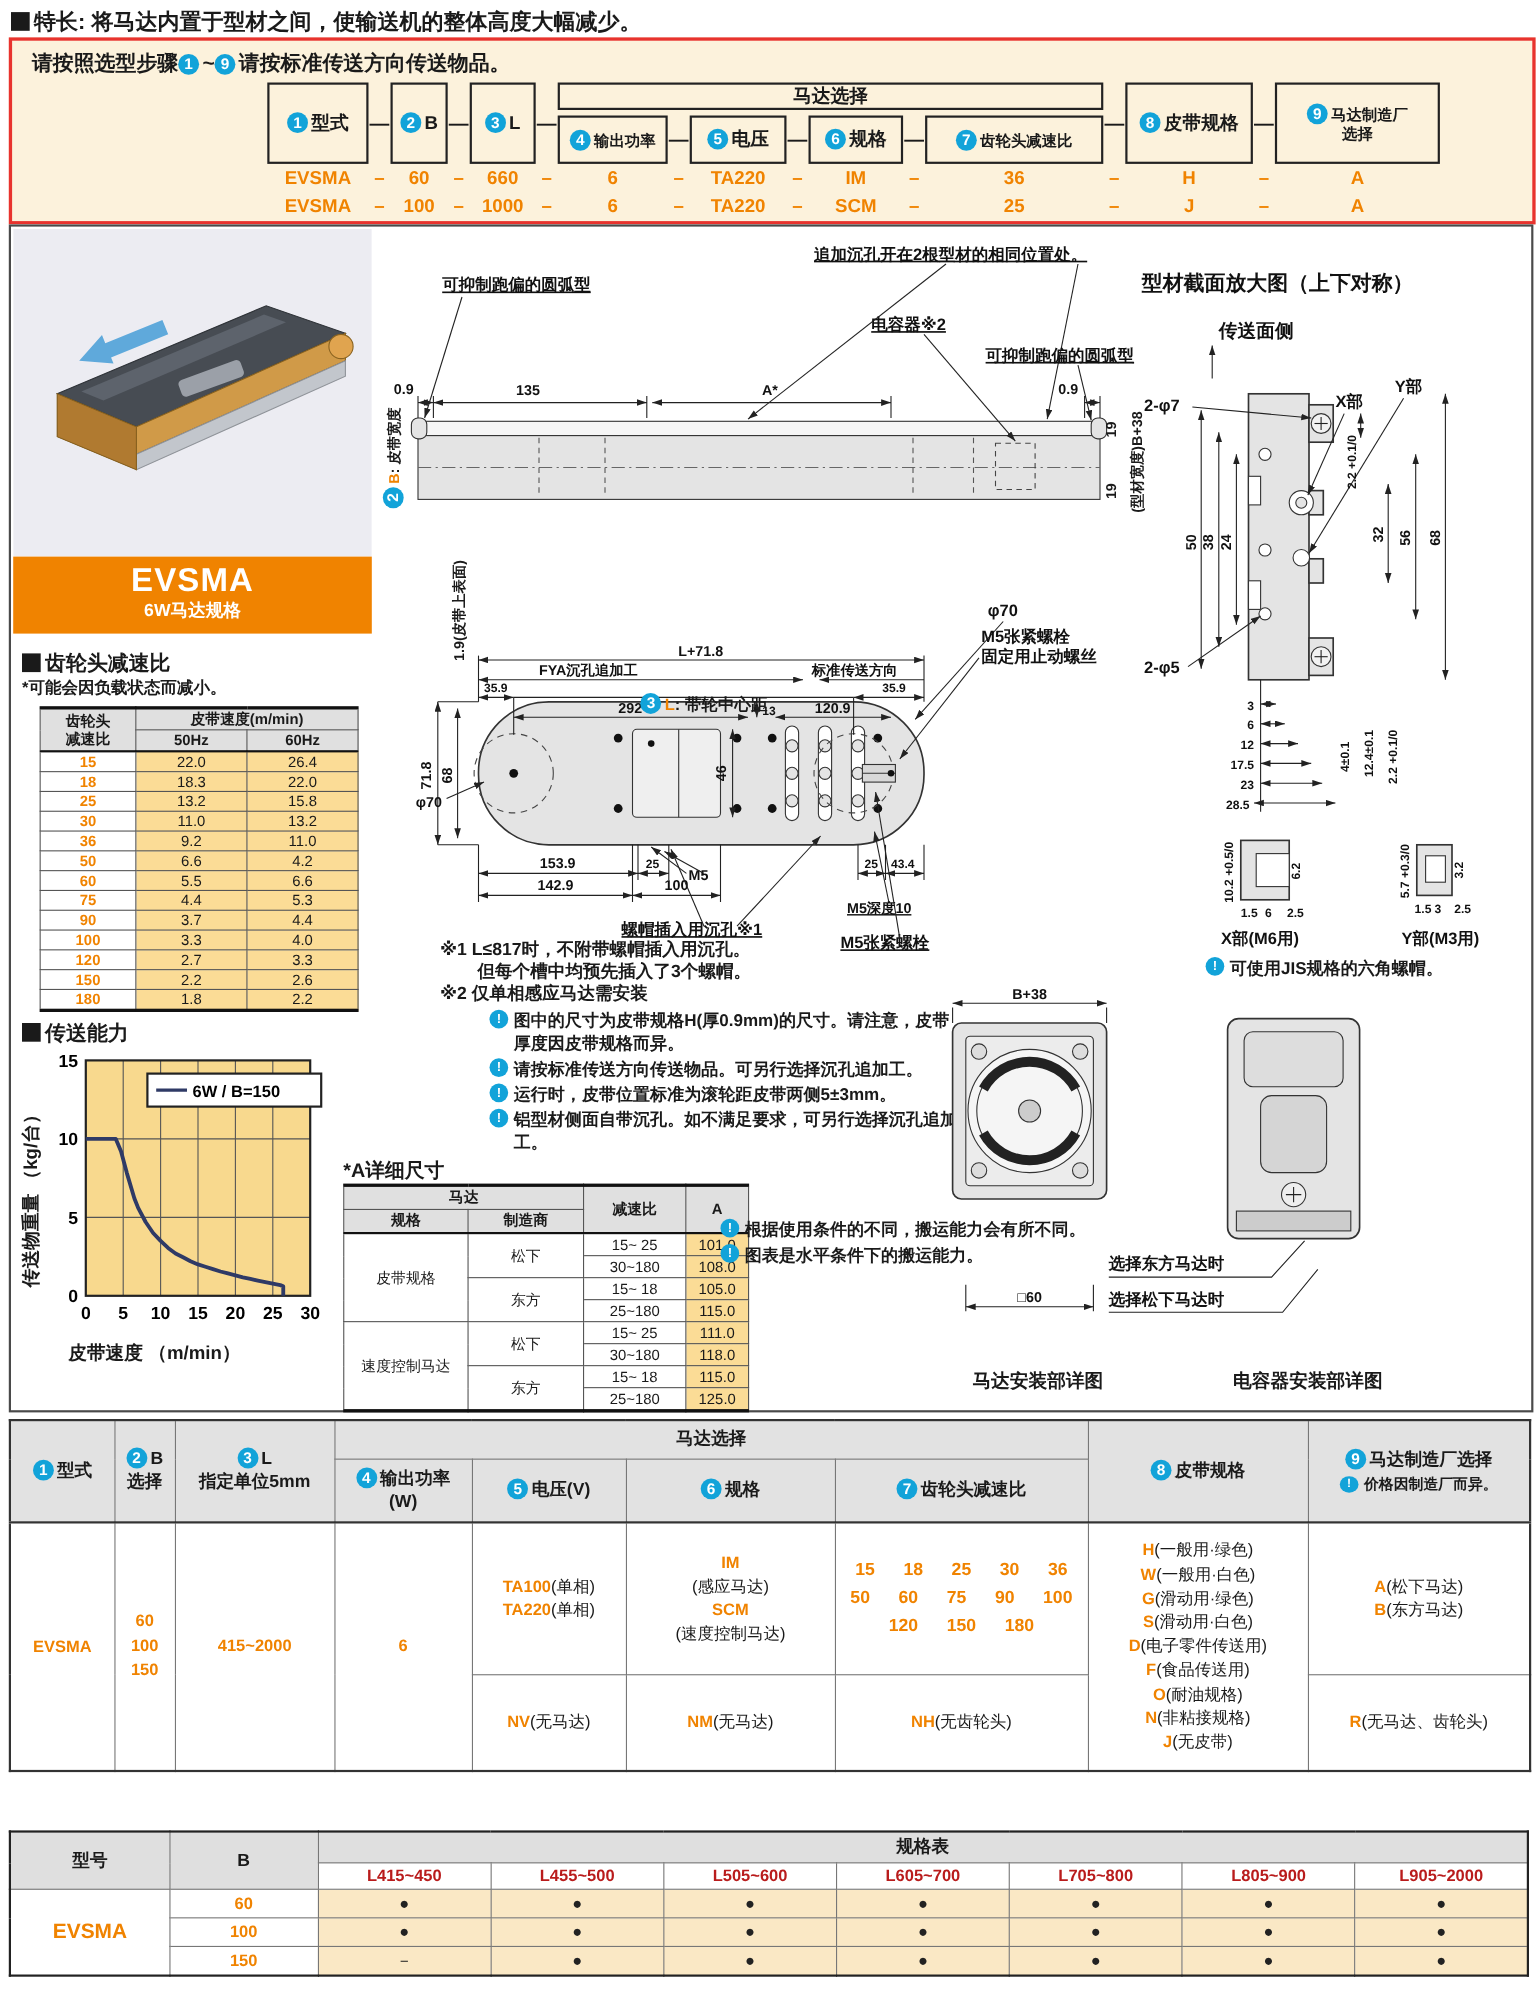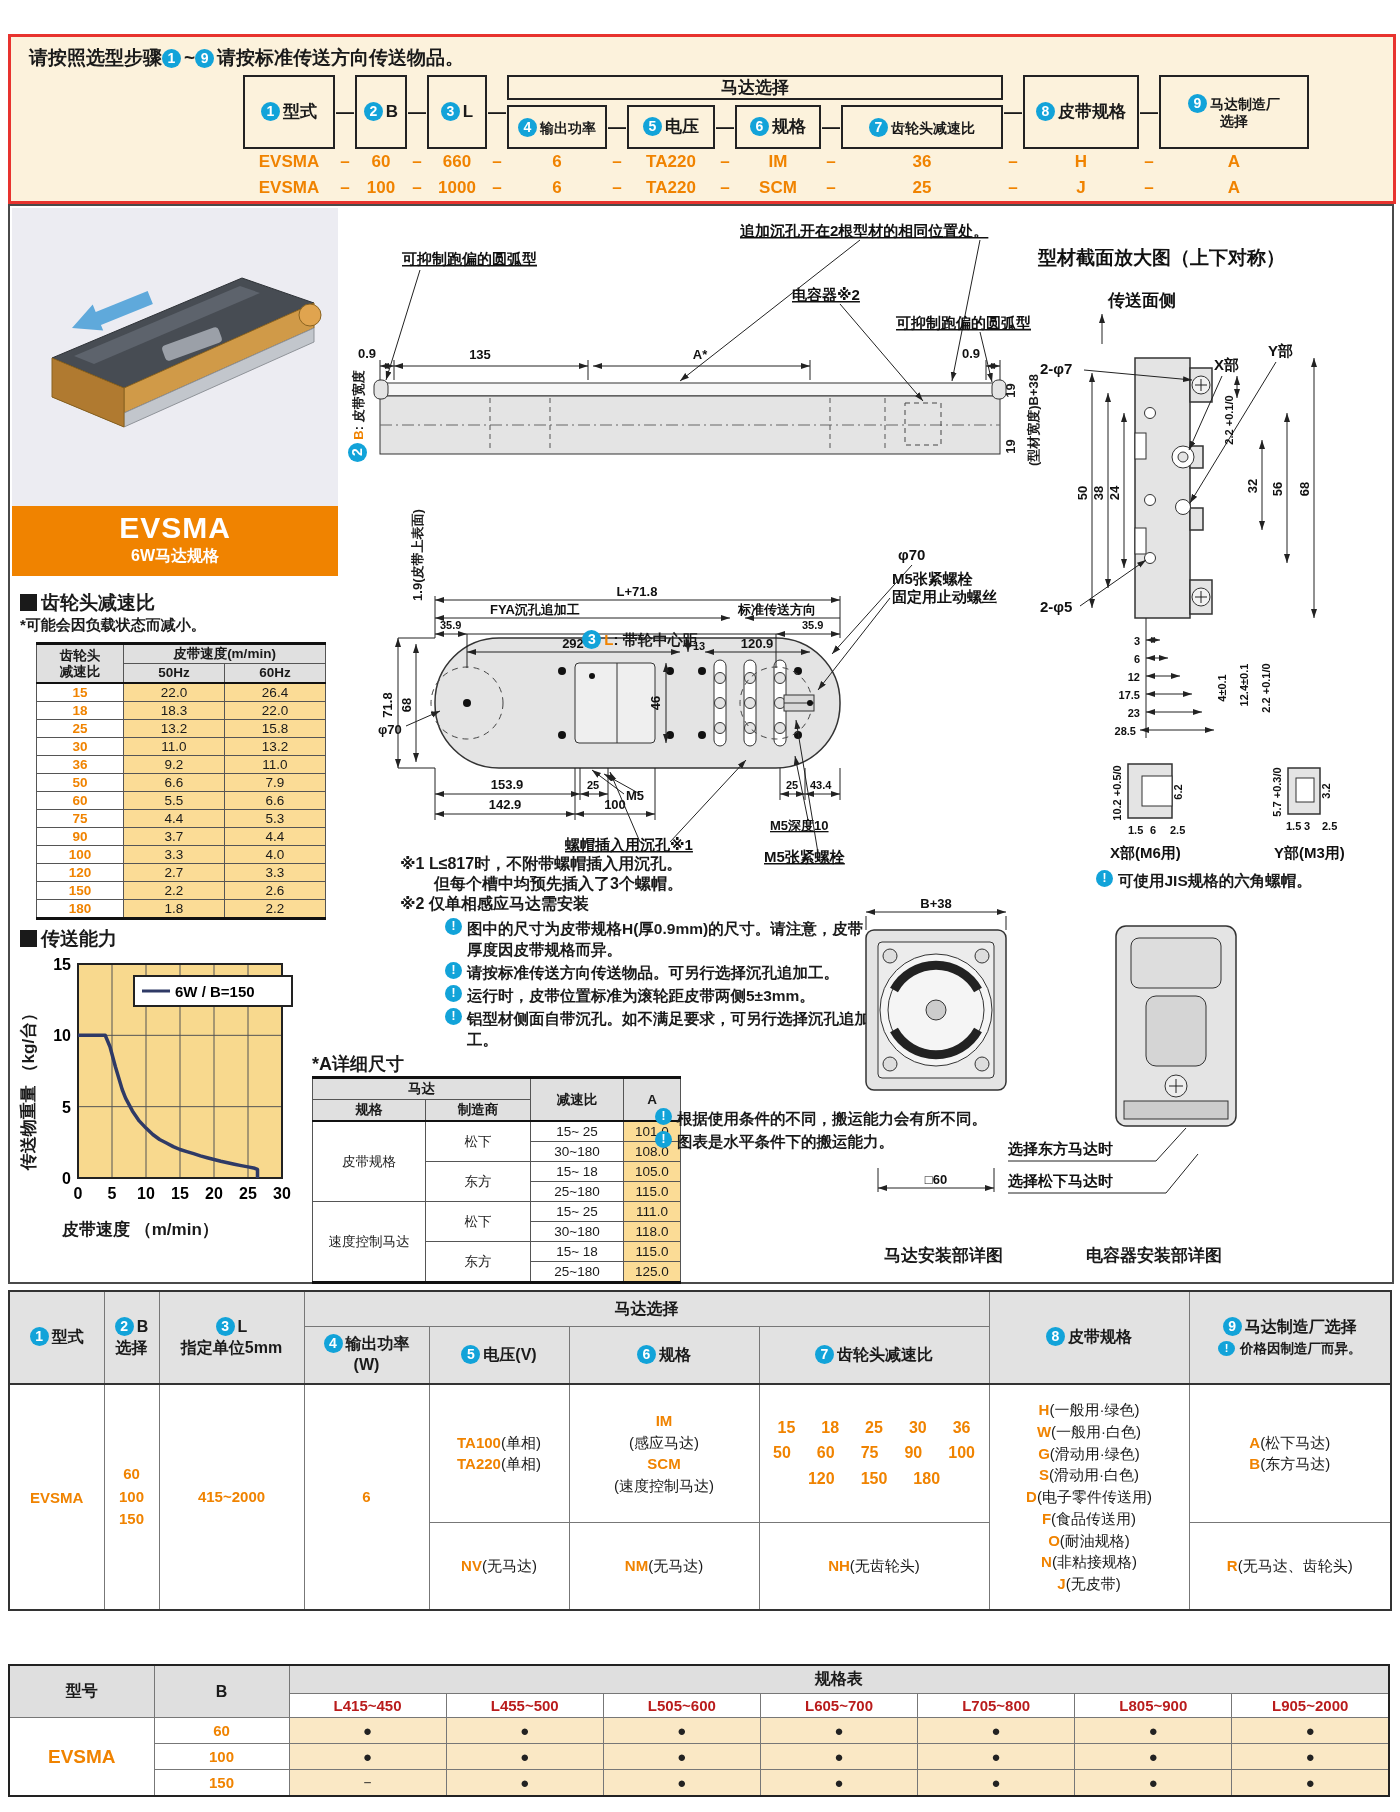--- a/index.html
+++ b/index.html
@@ -72,21 +72,21 @@
   .a-table{left:302px;top:870px;border-collapse:collapse;border-top:3px solid #111;border-bottom:3px solid #111;}
   .a-table th{background:#E0E0E0;border:1px solid #555;font-size:13.5px;padding:1px 4px;}
   .a-table td{border:1px solid #555;font-size:13.5px;text-align:center;padding:0 6px;height:19px;}
   .a-table td.acol{background:#FBDC96;width:44px;}
   .a-table thead{border-bottom:2px solid #111;}
   .a-hints{left:645px;top:902px;width:336px;}
   
   #mount-svg{left:846px;top:690px;position:absolute;}
   #mount-svg text{font-family:inherit;fill:#111;}
   .cap1{left:874px;top:1038px;font-size:17px;font-weight:bold;}
-  .cap2{left:1076px;top:1038px;font-size:17px;font-weight:bold;}
+  .cap2{left:1111px;top:1038px;font-size:17px;font-weight:bold;}
   
   .sel-table{left:8px;top:1290px;position:absolute;width:1382px;border-collapse:collapse;border:2.5px solid #333;table-layout:fixed;}
   .sel-table th{background:#E2E2E2;border:1px solid #777;font-size:16px;padding:2px;line-height:1.3;}
   .sel-table td{border:1px solid #777;font-size:15px;text-align:center;vertical-align:middle;padding:3px;}
   .sel-table thead{border-bottom:2px solid #333;}
   .sel-table .mh-hint{font-size:13.5px;font-weight:bold;display:flex;justify-content:center;align-items:center;margin-top:2px;}
   .sel-table .mh-hint .hicon{width:15px;height:15px;line-height:15px;font-size:11px;}
   .type-cell{color:#F08300;font-weight:bold;font-size:21px;}
   .oc{color:#F08300;font-weight:bold;font-size:17px;line-height:1.5;}
   .code{color:#F08300;font-weight:bold;}
@@ -99,20 +99,23 @@
   .spec-table td{border:1px solid #777;text-align:center;font-size:15px;height:25px;padding:0;}
   .spec-table td.dotc{background:#FAE8C5;font-size:15px;color:#222;}
   .spec-table td.bnum{color:#F08300;font-weight:bold;background:#fff;}
   .spec-table td.model{color:#F08300;font-weight:bold;font-size:19px;background:#fff;}
 </style>
 </head>
 <body>
 
 <div class="page">
 
+  <div class="abs feature">
+    <span class="sq"></span><span>特长: 将马达内置于型材之间，使输送机的整体高度大幅减少。</span>
+  </div>
 
   <div class="abs order-box">
     <div class="order-title">
       <span>请按照选型步骤</span><span class="bdg">1</span><span>~</span><span class="bdg">9</span><span>请按标准传送方向传送物品。</span>
     </div>
     <div class="order-grid" id="order-grid">
       <div class="obox tall" style="grid-column:1">
           <span><span class="bdg">1</span><span>型式</span></span>
         </div>
       <div class="odash tall" style="grid-column:2">—</div>
@@ -261,21 +264,21 @@
             <td class="g-val">13.2</td>
           </tr>
           <tr>
             <td class="g-ratio">36</td>
             <td class="g-val">9.2</td>
             <td class="g-val">11.0</td>
           </tr>
           <tr>
             <td class="g-ratio">50</td>
             <td class="g-val">6.6</td>
-            <td class="g-val">7.9</td>
+            <td class="g-val">4.2</td>
           </tr>
           <tr>
             <td class="g-ratio">60</td>
             <td class="g-val">5.5</td>
             <td class="g-val">6.6</td>
           </tr>
           <tr>
             <td class="g-ratio">75</td>
             <td class="g-val">4.4</td>
             <td class="g-val">5.3</td>

